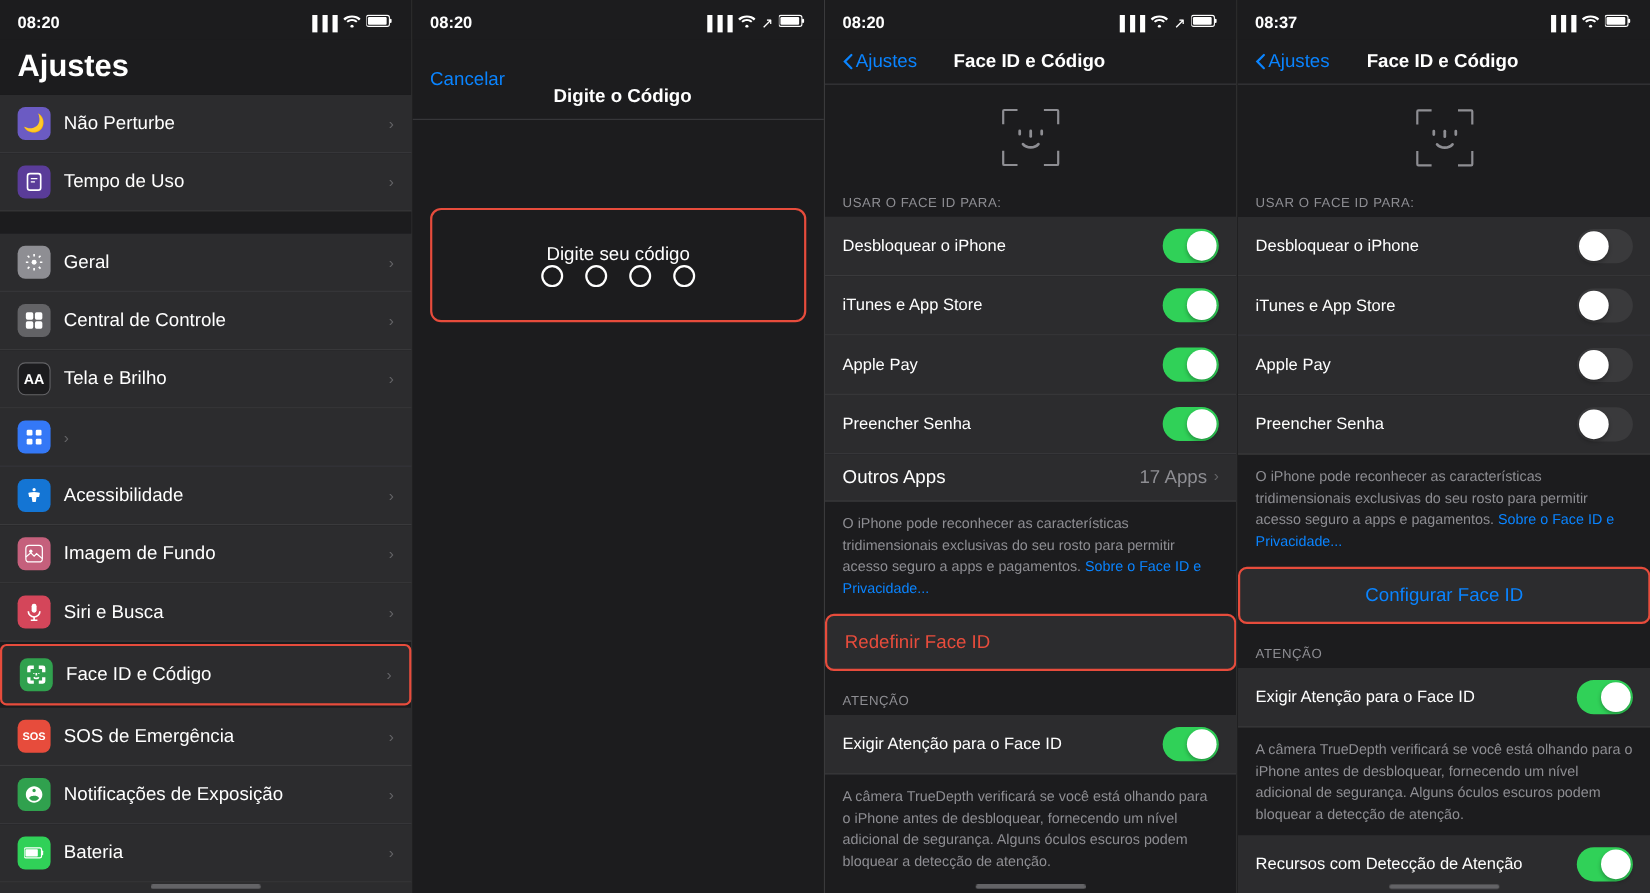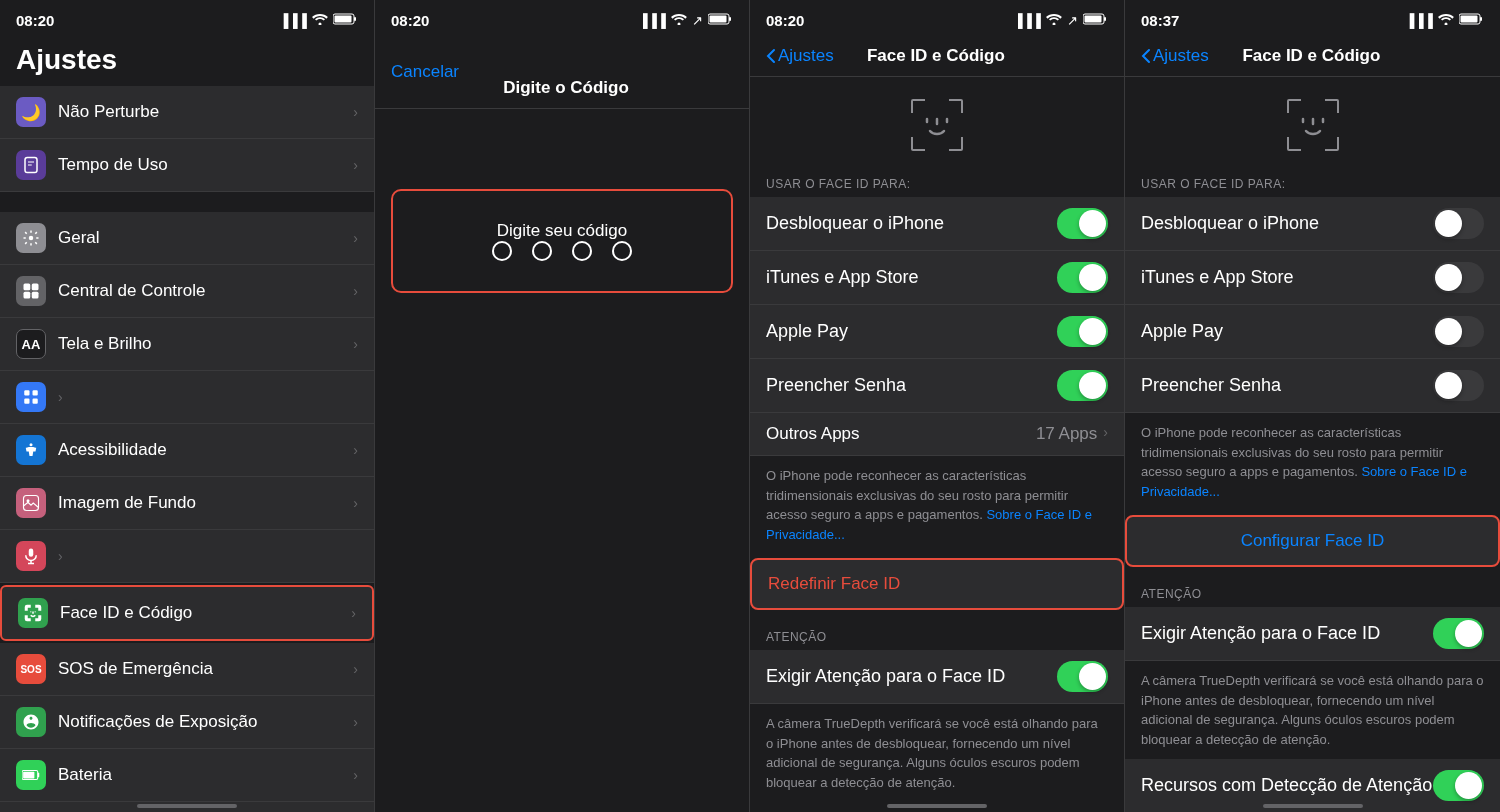--- a/index.html
+++ b/index.html
@@ -191,21 +191,21 @@
     .toggle-row {
       display: flex;
       align-items: center;
       padding: 11px 16px;
       border-bottom: 0.5px solid #3a3a3c;
       background: #2c2c2e;
       min-height: 48px;
     }
     .toggle-label {
       flex: 1;
-      font-size: 18px;
+      font-size: 15px;
       color: #fff;
     }
     .toggle-on {
       width: 51px;
       height: 31px;
       background: #30d158;
       border-radius: 16px;
       position: relative;
     }
     .toggle-on::after {
@@ -412,20 +412,21 @@
     </div>
     <div class="settings-item">
       <div class="settings-icon" style="background:#d4465a;">
         <svg width="18" height="18" viewBox="0 0 24 24" fill="white">
             <rect x="9" y="2" width="6" height="11" rx="3" fill="white"></rect>
             <path d="M5 11c0 3.9 3.1 7 7 7s7-3.1 7-7" stroke="white" stroke-width="2" fill="none"></path>
             <line x1="12" y1="18" x2="12" y2="22" stroke="white" stroke-width="2"></line>
             <line x1="8" y1="22" x2="16" y2="22" stroke="white" stroke-width="2"></line>
           </svg>
       </div>
+      <span class="settings-label">Siri e Busca</span>
       <span class="settings-chevron">›</span>
     </div>
 
     <div class="settings-item highlighted" style="border:2px solid #e74c3c;border-radius:6px;margin:2px 0;">
       <div class="settings-icon" style="background:#30a14e;">
         <svg width="18" height="18" viewBox="0 0 24 24" fill="none" stroke="white" stroke-width="2">
           <path d="M4 4h4V2H4a2 2 0 00-2 2v4h2V4z"></path>
             <path d="M20 4v4h2V4a2 2 0 00-2-2h-4v2h4z"></path>
           <path d="M4 20v-4H2v4a2 2 0 002 2h4v-2H4z"></path>
             <path d="M20 20h-4v2h4a2 2 0 002-2v-4h-2v4z"></path>

